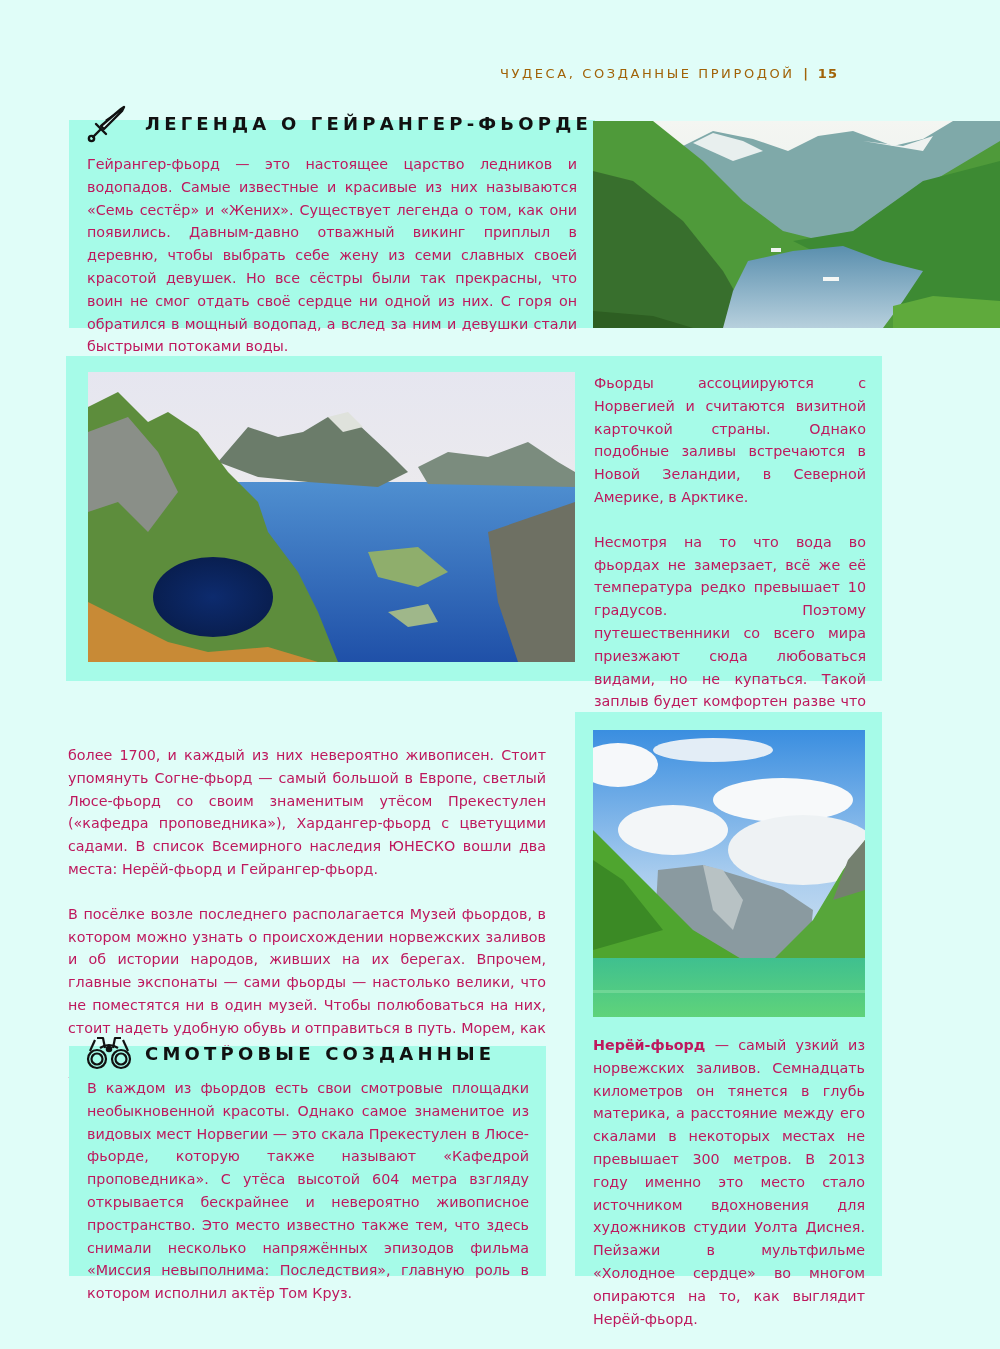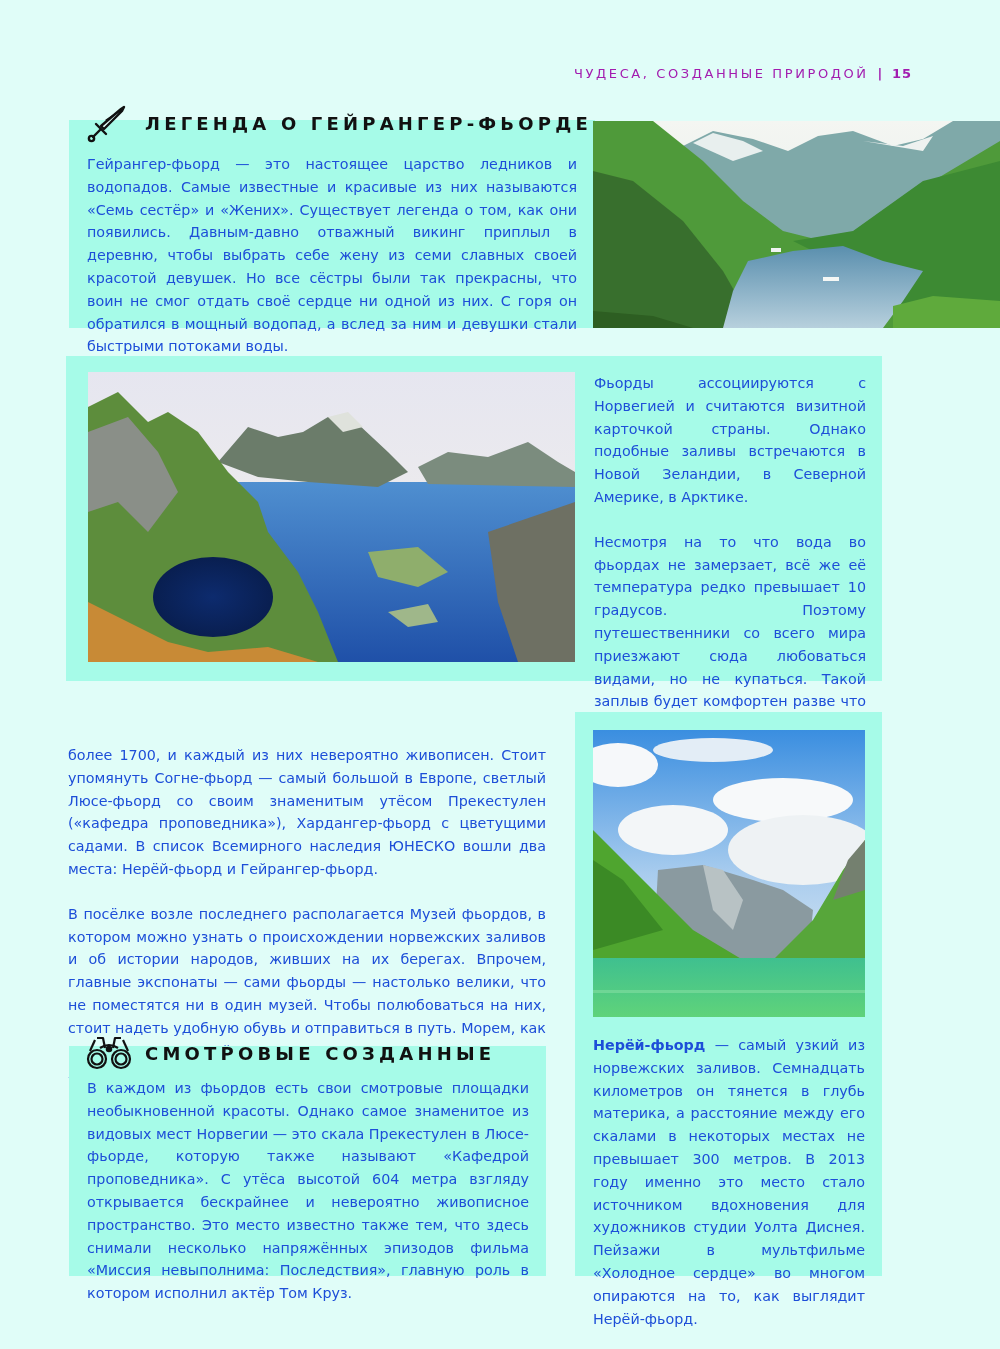--- a/index.html
+++ b/index.html
@@ -7,35 +7,34 @@
   body {
     background: #e0fdf8;
     font-family: "DejaVu Sans", sans-serif;
     color: #1a1a1a;
     position: relative;
     overflow: hidden;
   }
   .abs { position: absolute; }
   .running-head {
     left: 500px; top: 66px; width: 412px;
-    text-align: right;
     font-size: 13px;
     letter-spacing: 2.6px;
-    color: #a21caf;
+    color: #a16207;
     white-space: nowrap;
   }
   .running-head .sep { font-weight: bold; margin: 0 3px 0 2px; letter-spacing: 0; }
   .running-head .num { font-weight: bold; letter-spacing: 1px; }
   .panel { background: #a6fbe8; }
   .text {
     font-size: 14.3px;
     line-height: 22.8px;
     text-align: justify;
     hyphens: manual;
-    color: #1d4ed8;
+    color: #be185d;
   }
   .text p + p { margin-top: 22px; }
   .heading {
     font-weight: bold;
     font-size: 18px;
     letter-spacing: 4.2px;
     white-space: nowrap;
     color: #111;
   }
   .icon svg { display: block; }

